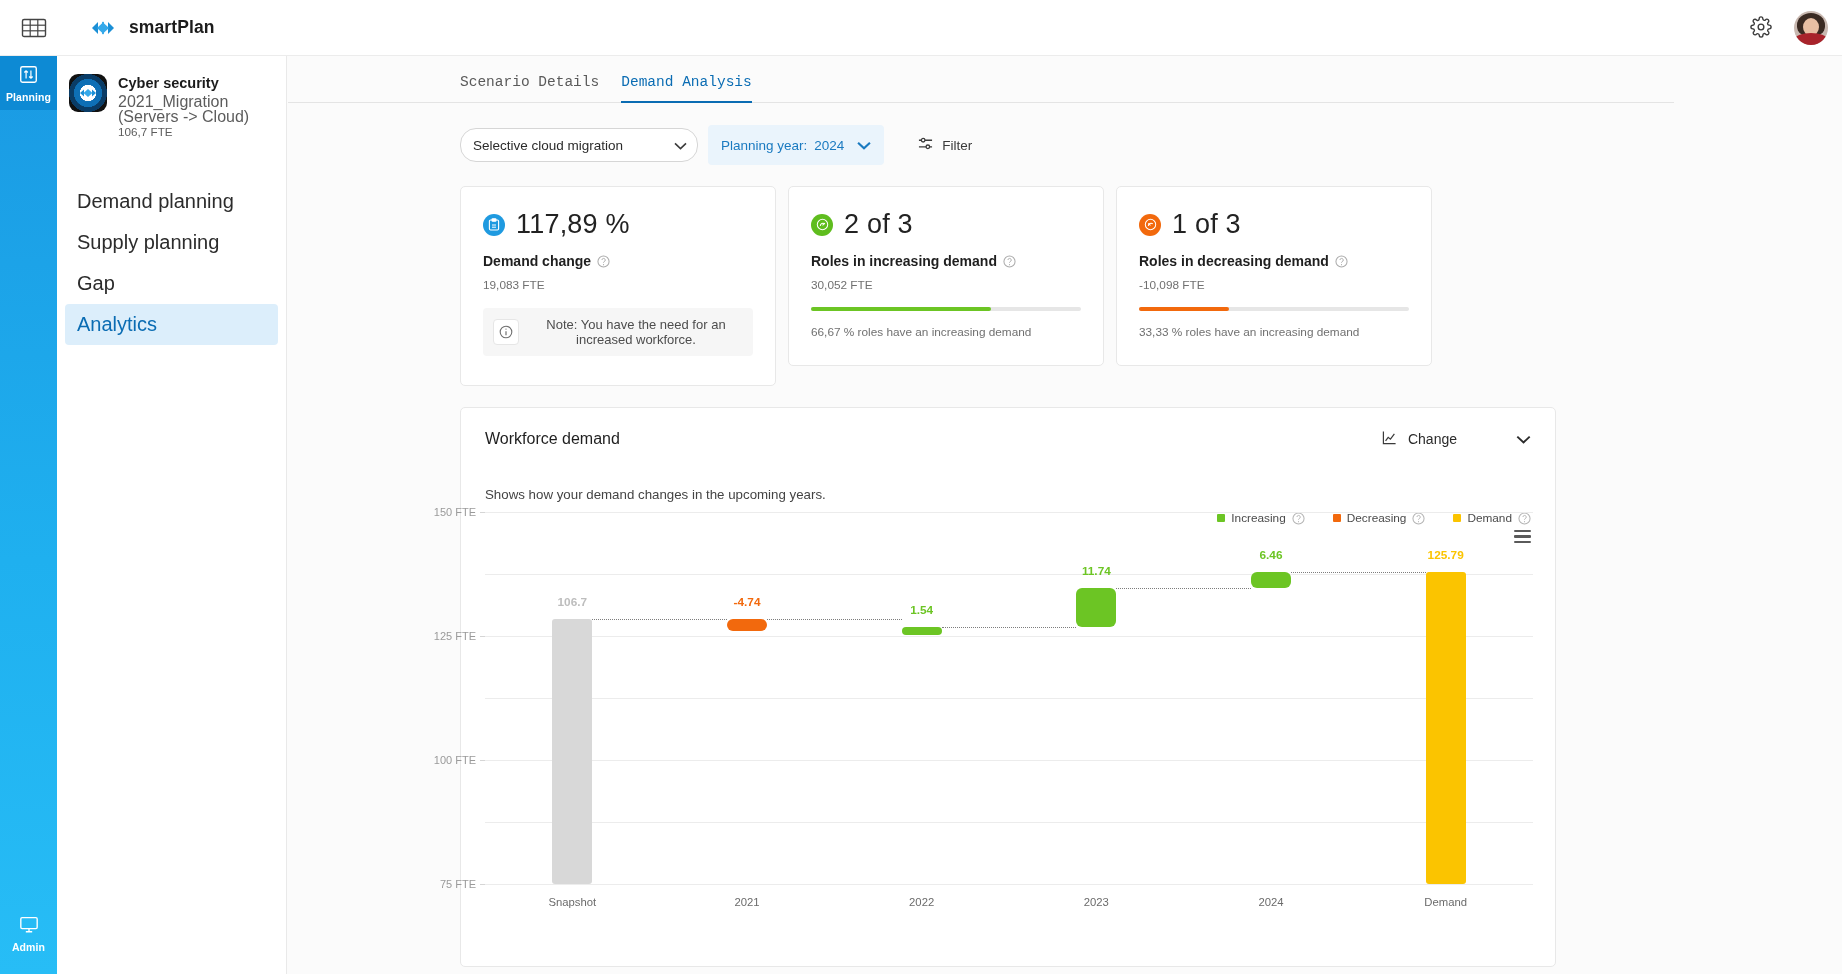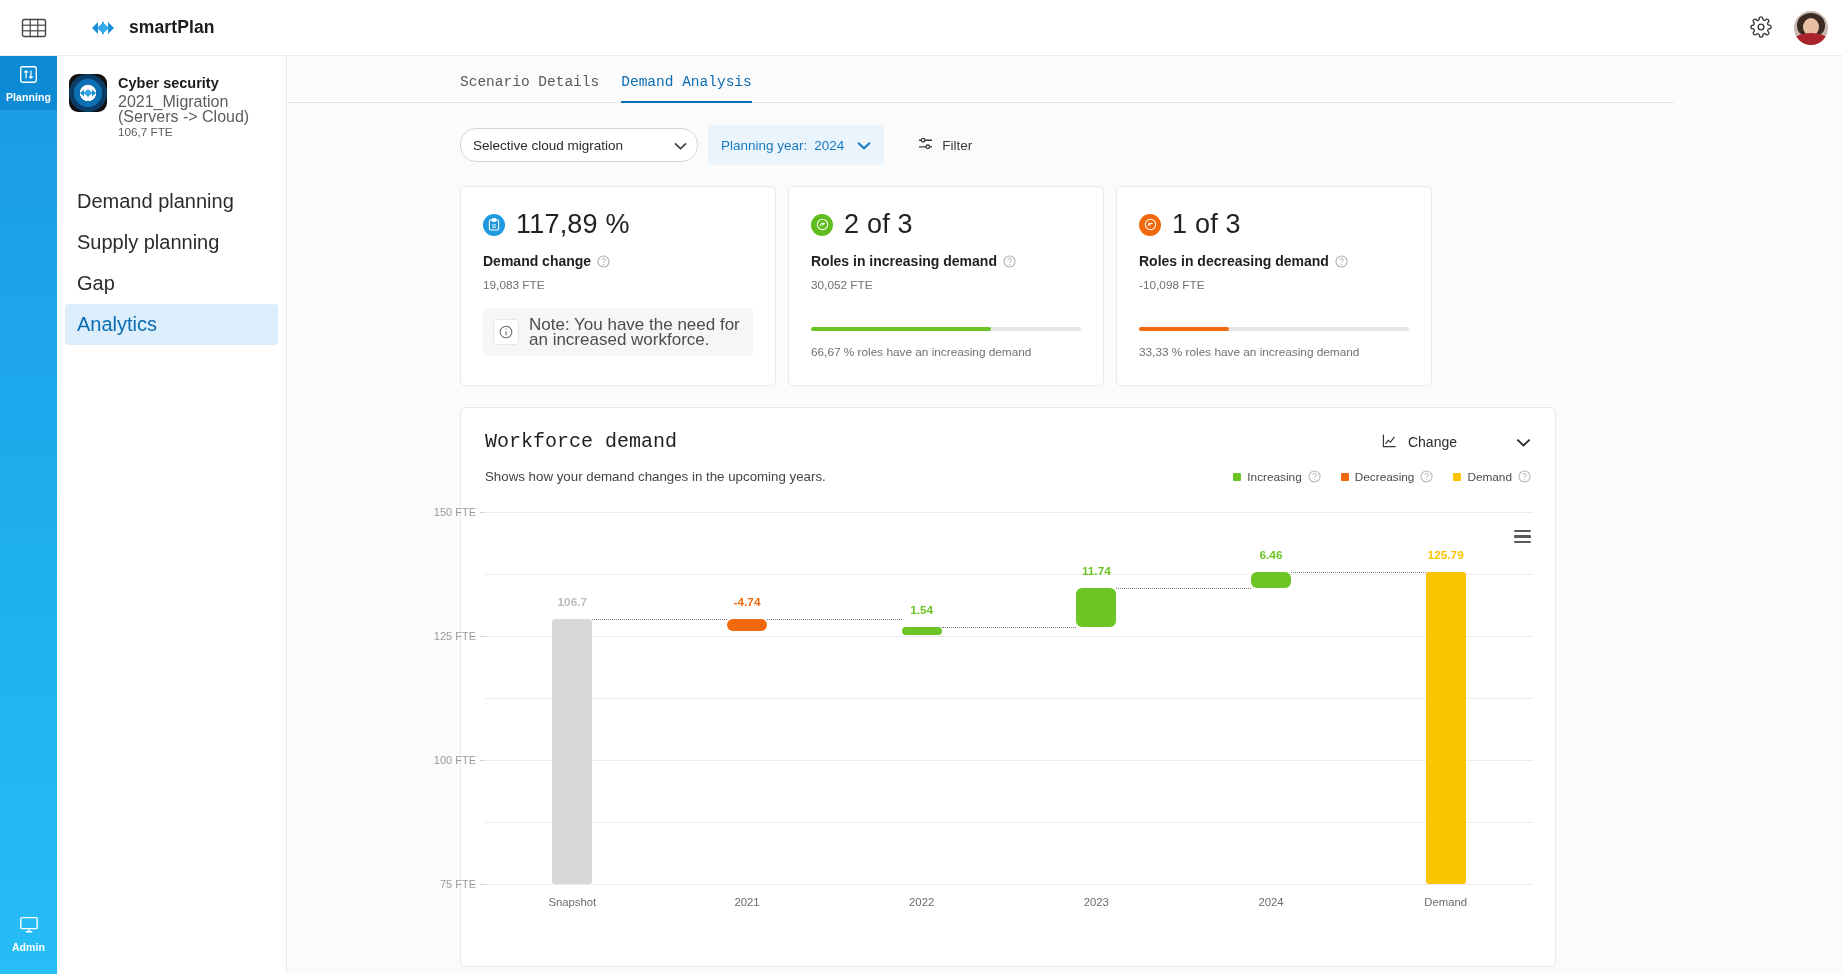--- a/index.html
+++ b/index.html
@@ -106,64 +106,64 @@
     font-size: 13.5px; color: #3a3a3a; cursor: pointer; margin-left: 14px;
   }
 
   
   .cards { display: flex; gap: 12px; padding: 21px 0 0 172px; }
   .card {
     background: #fff; border: 1px solid #e8e8e8; border-radius: 5px;
     padding: 22px 22px 18px 22px; position: relative;
   }
   .card.c1 { width: 316px; height: 200px; }
-  .card.c2, .card.c3 { width: 316px; height: 200px; }
+  .card.c2, .card.c3 { width: 316px; height: 180px; }
   .kpi-top { display: flex; align-items: center; gap: 11px; }
   .kpi-badge {
     width: 22px; height: 22px; border-radius: 50%; display: flex;
     align-items: center; justify-content: center; flex: none;
   }
   .kpi-val { font-size: 27px; color: #222; font-weight: 400; letter-spacing: .2px; }
   .kpi-label {
     margin-top: 13px; font-size: 14px; font-weight: 700; color: #1f1f1f;
     display: flex; align-items: center; gap: 6px;
   }
   .qmark { width: 13px; height: 13px; opacity: .55; }
   .kpi-sub { margin-top: 9px; font-size: 11.8px; color: #707070; }
   .note {
     margin-top: 16px; background: #f6f6f6; border-radius: 4px; padding: 9px 10px;
     display: flex; gap: 10px; align-items: center;
   }
   .note-ico {
     width: 26px; height: 26px; background: #fff; border: 1px solid #e6e6e6;
     border-radius: 4px; display: flex; align-items: center; justify-content: center; flex: none;
   }
-  .note-txt { font-size: 17px; color: #4d4d4d; line-height: 15px; }
+  .note-txt { font-size: 13px; color: #4d4d4d; line-height: 15px; text-align: center; }
   .bar-track {
     position: absolute; left: 22px; right: 22px; bottom: 54px;
     height: 4px; background: #e6e6e6; border-radius: 2px;
   }
   .bar-fill { height: 4px; border-radius: 2px; }
   .bar-cap { position: absolute; left: 22px; bottom: 26px; font-size: 11.8px; color: #707070; }
 
   
   .chartcard {
     margin: 21px 0 0 172px; width: 1096px; height: 560px; background: #fff;
     border: 1px solid #e8e8e8; border-radius: 5px; position: relative;
   }
   .ch-head { display: flex; align-items: center; padding: 22px 24px 0 24px; }
-  .ch-title { font-size: 20px; color: #1f1f1f; font-family: Liberation Mono, monospace; }
+  .ch-title { font-size: 16px; color: #1f1f1f; }
   .ch-sel {
     margin-left: auto; display: flex; align-items: center; gap: 11px;
     font-size: 14px; color: #2b2b2b; cursor: pointer;
   }
   .ch-sel .cv { margin-left: 48px; }
   .ch-sub { display: flex; align-items: center; padding: 16px 24px 0 24px; }
   .ch-desc { font-size: 13.3px; color: #444; }
-  .legend { margin-left: auto; display: flex; align-items: flex-start; gap: 20px; }
+  .legend { margin-left: auto; display: flex; align-items: flex-start; gap: 28px; margin-top: 47px; }
   .lg { display: flex; align-items: center; gap: 6px; font-size: 11.8px; color: #4a4a4a; }
   .lg .sw { width: 8px; height: 8px; border-radius: 1px; }
 
   .plot { position: absolute; left: 24px; top: 104px; width: 1048px; height: 430px; }
   .yaxis-lbl {
     position: absolute; right: 100%; margin-right: 9px; transform: translateY(-50%);
     font-size: 11px; color: #9a9a9a; white-space: nowrap;
   }
   .grid {
     position: absolute; left: 0; right: 0; height: 1px; background: #ececec;

